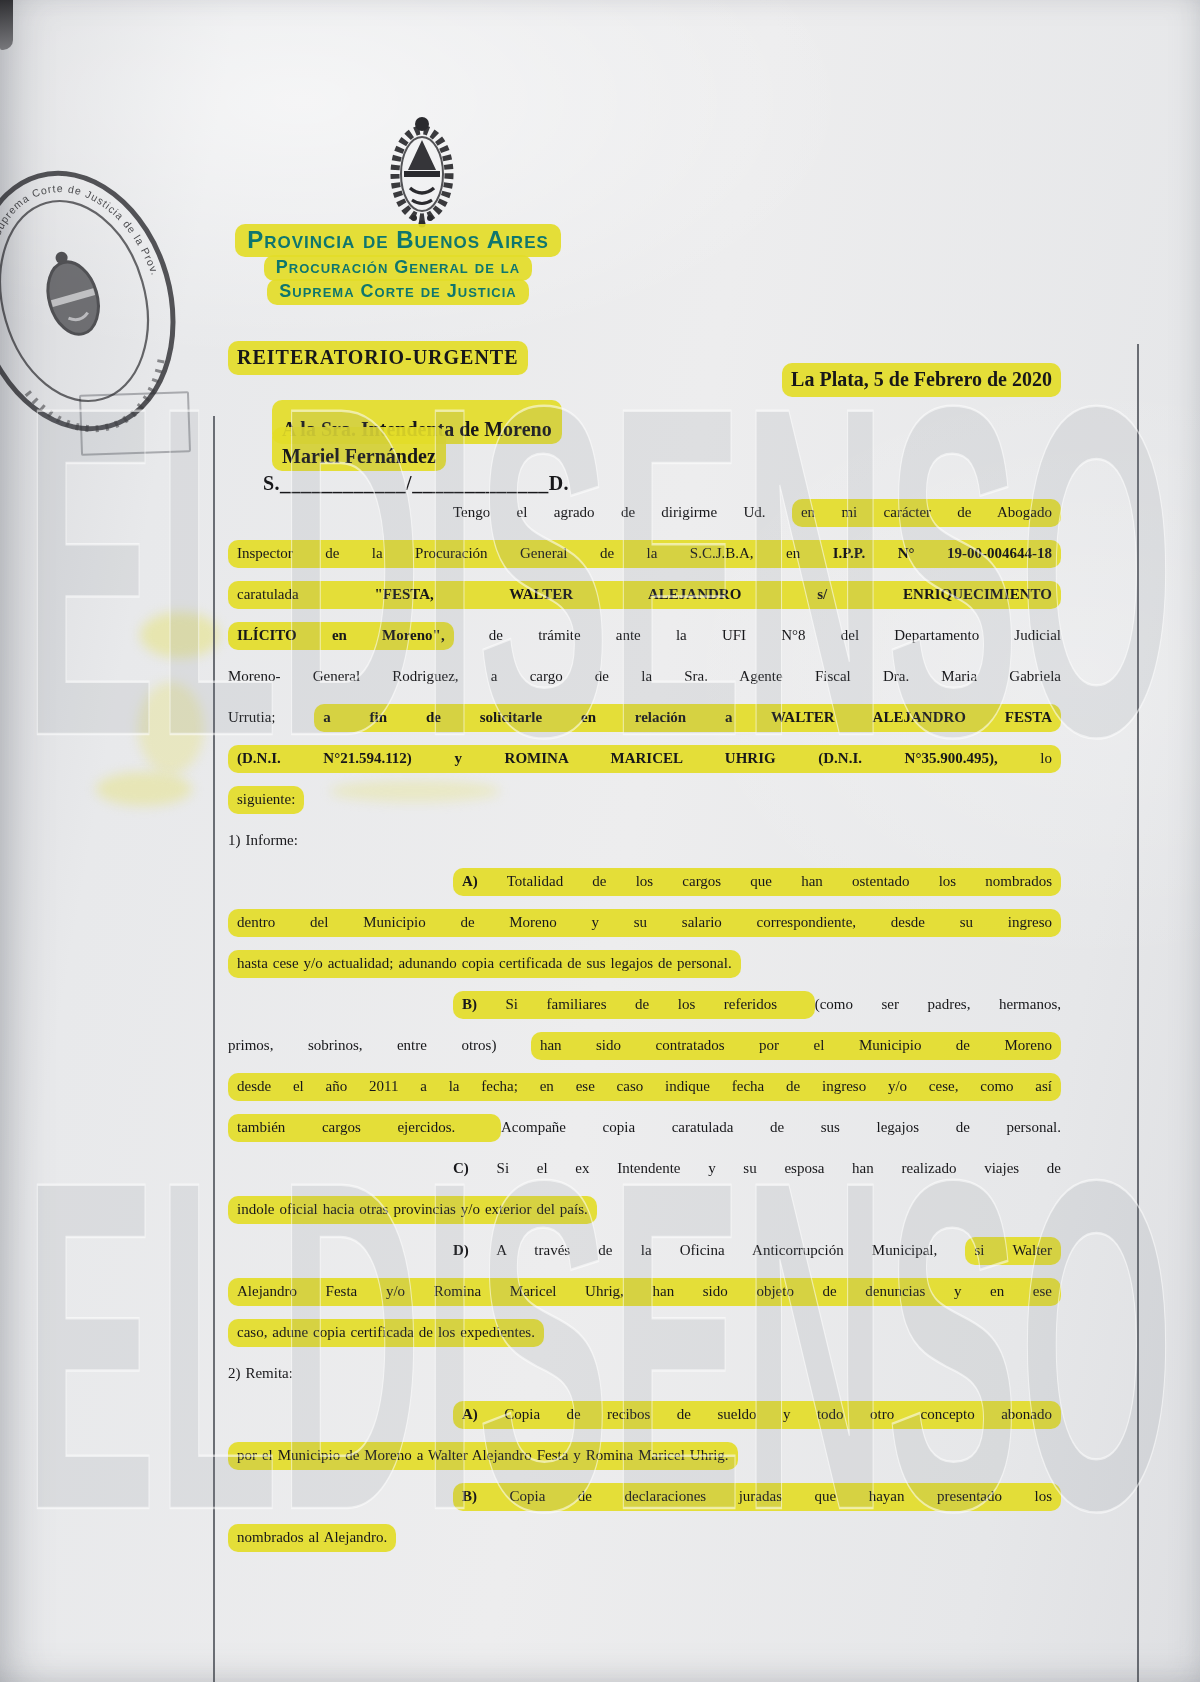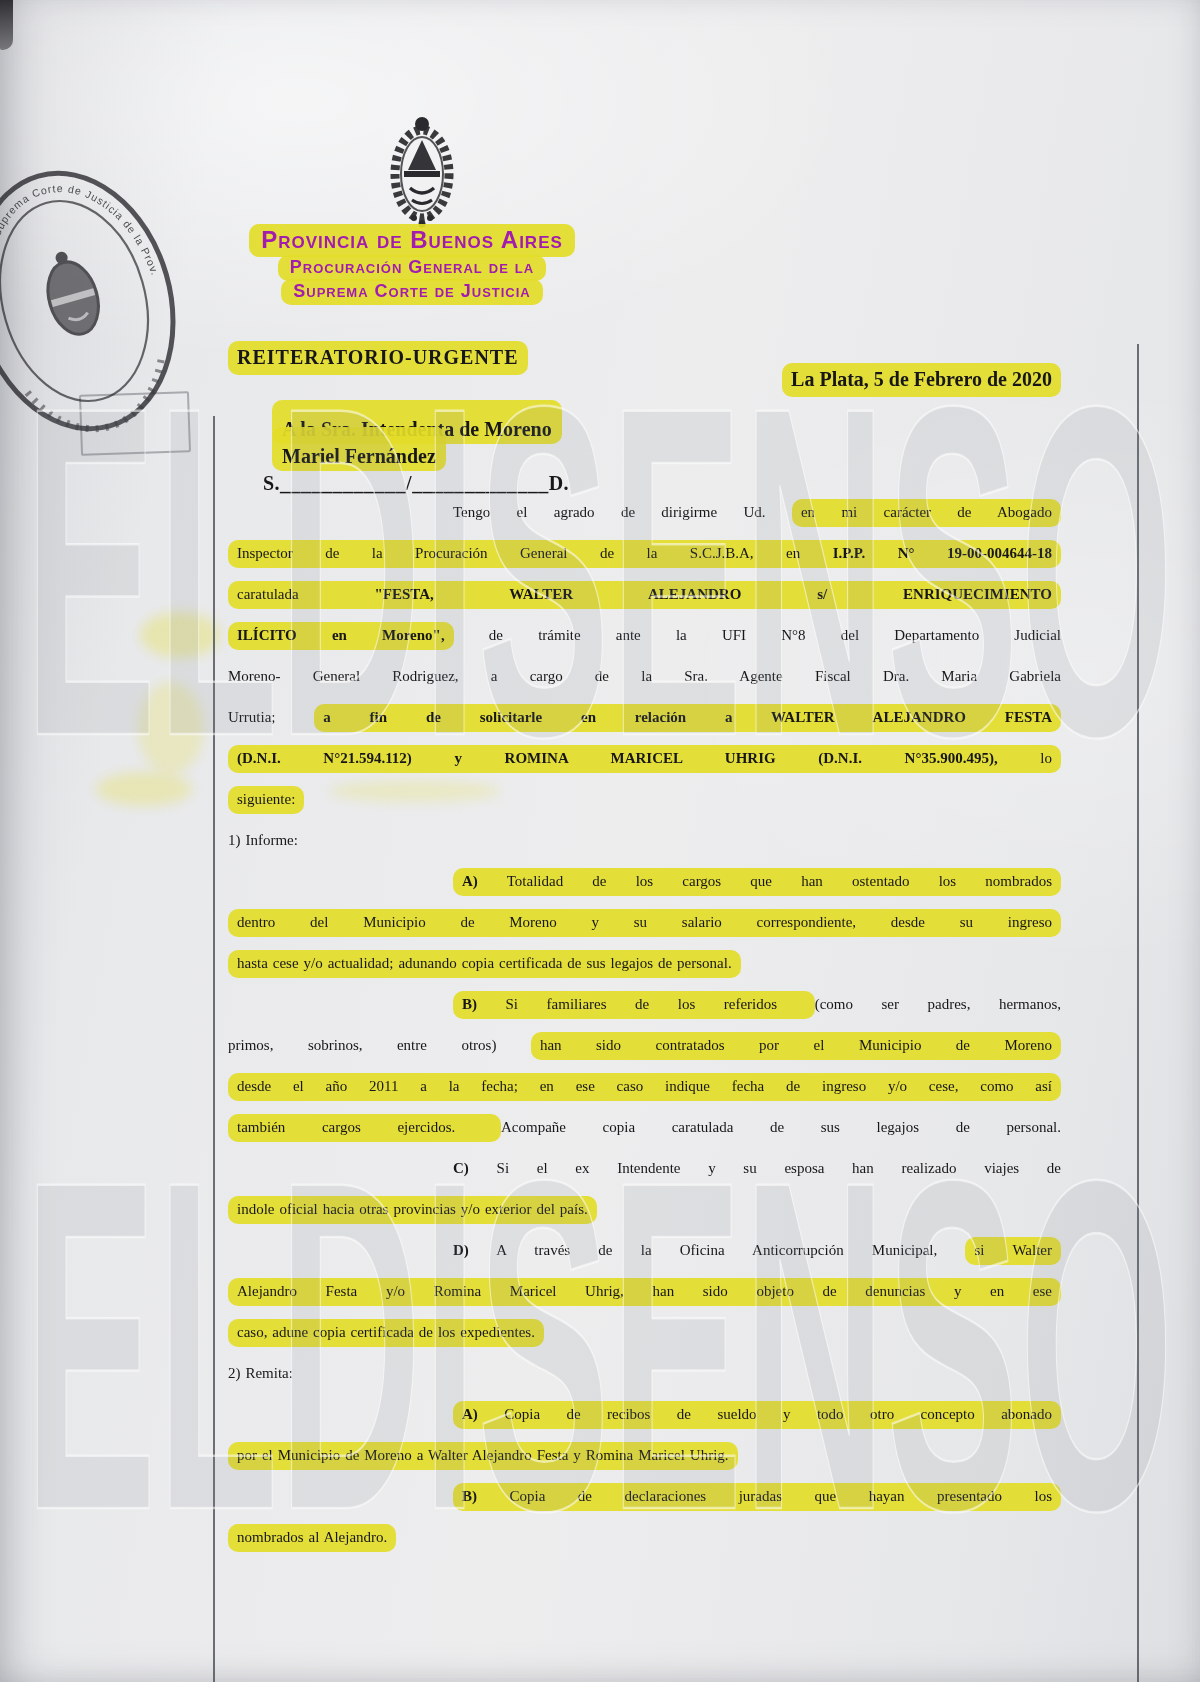--- a/index.html
+++ b/index.html
@@ -17,22 +17,22 @@
   .vline.left{left:213px;top:416px;bottom:0;}
   .vline.right{left:1137px;top:344px;bottom:0;}
   
   .corner{position:absolute;left:0;top:0;width:13px;height:50px;background:linear-gradient(180deg,#17171a,#6a6a6e);border-radius:0 0 10px 2px;opacity:.85;z-index:6;}
   
   .hl{background:rgba(227,220,40,.92);border-radius:10px;padding:5px 9px 7px;box-decoration-break:clone;-webkit-box-decoration-break:clone;}
   .b{font-weight:bold;}
   .smudge{position:absolute;filter:blur(6px);border-radius:50%;z-index:2;}
   
   .arms{position:absolute;left:388px;top:114px;z-index:10;}
-  .letterhead{position:absolute;left:232px;top:226px;width:360px;text-align:center;z-index:10;
-    font-family:"Liberation Sans", sans-serif;font-weight:bold;color:#a21caf;font-variant:small-caps;}
+  .letterhead{position:absolute;left:218px;top:226px;width:360px;text-align:center;z-index:10;
+    font-family:"Liberation Sans", sans-serif;font-weight:bold;color:#0f766e;font-variant:small-caps;}
   .lh-line{display:block;margin-bottom:3px;letter-spacing:1px;}
   .lh-1{font-size:24px;}
   .lh-2,.lh-3{font-size:18px;}
   .lh-line .hl{padding:2px 12px 4px;}
   
   .title-row{position:absolute;left:228px;top:346px;width:833px;text-align:left;z-index:10;font-size:20px;font-weight:bold;letter-spacing:1px;}
   .date-row{position:absolute;left:228px;top:368px;width:833px;text-align:right;z-index:10;font-size:20px;font-weight:bold;}
   
   .recipient{position:absolute;left:228px;top:416px;z-index:10;font-size:20px;font-weight:bold;line-height:27px;}
   .recipient .hl{padding:18px 10px 4px;margin-left:44px;}

